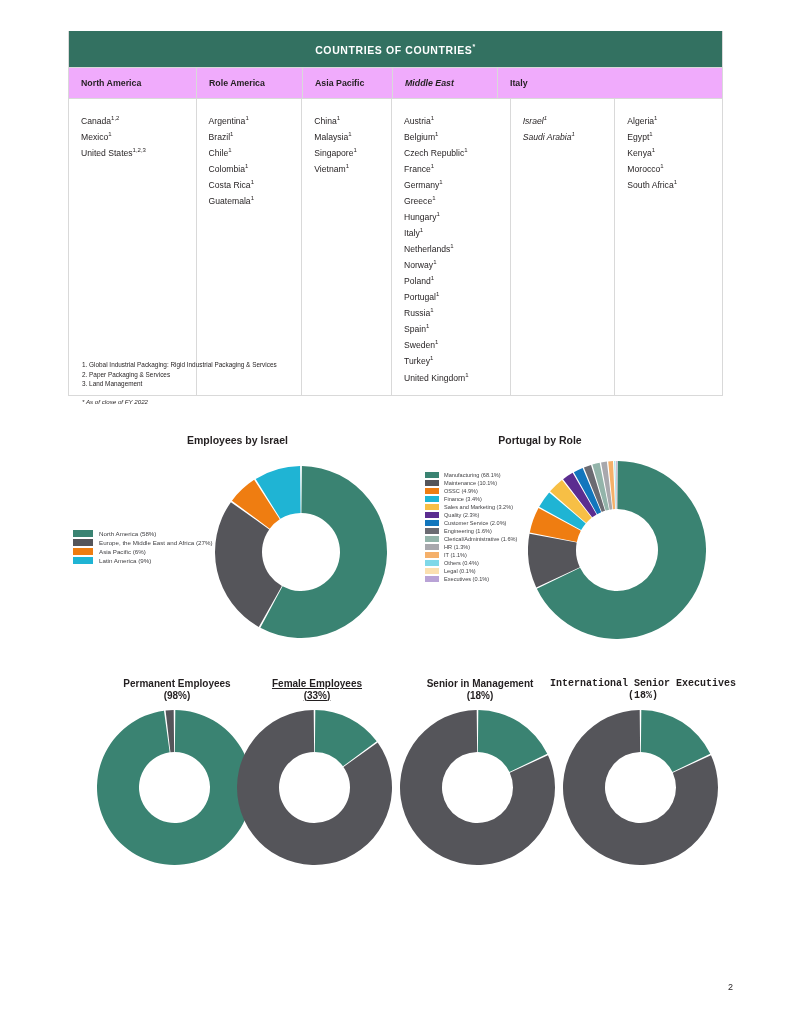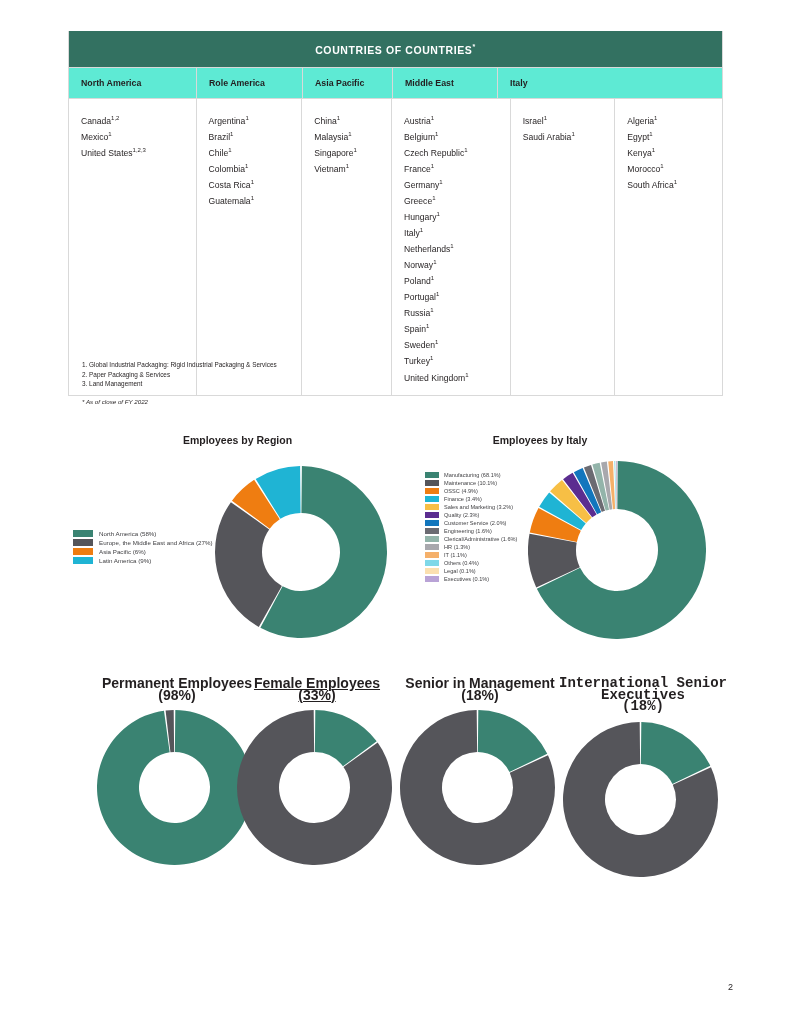--- a/index.html
+++ b/index.html
@@ -32,41 +32,41 @@
     color: #ffffff;
     text-align: center;
     font-size: 10.5px;
     font-weight: bold;
     letter-spacing: 0.6px;
     padding: 12px 0 11px;
   }
   .table-title sup { font-size: 7px; vertical-align: super; }
   .thead, .tbody { display: flex; width: 100%; }
   .thead {
-    background: #5eead4;
+    background: #f0abfc;
     border-top: 1px solid #d9d9d9;
     border-bottom: 1px solid #d9d9d9;
   }
   .th, .td {
     border-right: 1px solid #d9d9d9;
     padding: 10px 0 10px 12px;
   }
   .th:last-child, .td:last-child { border-right: none; }
   .th {
     font-size: 8.8px;
     font-weight: bold;
     color: #231f20;
   }
   .tbody { min-height: 228px; }
   .td { padding-top: 13px; }
   .col-0 { width: 128px; }
   .col-1 { width: 106px; }
   .col-2 { width: 90px; }
   .col-3 { width: 119px; }
-  .col-4 { width: 105px; }
+  .col-4 { width: 105px; font-style: italic; }
   .col-5 { width: 107px; }
   .country {
     font-size: 8.6px;
     line-height: 13.2px;
     color: #231f20;
     white-space: nowrap;
   }
   .country sup { font-size: 6px; vertical-align: super; }
 
   
@@ -132,21 +132,21 @@
   .donut { position: relative; }
   .donut svg { display: block; }
 
   
   .donut-row-2 { position: absolute; left: 0; top: 678px; width: 791px; }
   .mini { position: absolute; width: 190px; text-align: center; }
   .mini-0 { left: 82px; }
   .mini-1 { left: 222px; text-decoration: underline; }
   .mini-2 { left: 385px; }
   .mini-3 { left: 548px; font-family: Liberation Mono, monospace; }
-  .mini .chart-title { font-size: 14px; line-height: 11.5px; }
+  .mini .chart-title { font-size: 10px; line-height: 11.5px; }
   .mini .donut { margin: 9px auto 0; width: 160px; }
 
   
   .page-num {
     position: absolute;
     right: 58px;
     bottom: 32px;
     font-size: 9px;
     color: #231f20;
   }
@@ -223,21 +223,21 @@
   <div class="footnotes">
     <div class="fn">1. Global Industrial Packaging: Rigid Industrial Packaging &amp; Services</div>
     <div class="fn">2. Paper Packaging &amp; Services</div>
     <div class="fn">3. Land Management</div>
     <div class="fn fn-star">* As of close of FY 2022</div>
   </div>
 
   <div class="donut-row-1">
 
     <div class="panel-region">
-      <div class="chart-title">Employees by Region</div>
+      <div class="chart-title">Employees by Israel</div>
       <div class="legend legend-region" id="legend-region">
           <div class="legend-item">
             <span class="swatch" style="background: rgb(58, 131, 114);"></span>
             <span class="legend-label">North America (58%)</span>
           </div>
           <div class="legend-item">
             <span class="swatch" style="background: rgb(85, 85, 90);"></span>
             <span class="legend-label">Europe, the Middle East and Africa (27%)</span>
           </div>
           <div class="legend-item">
@@ -253,21 +253,21 @@
           <svg width="172" height="172" viewBox="0 0 172 172">
             <path d="M 86.90057343399712 0.004715434565952137 A 86 86 0 1 1 45.36063422126136 161.79209687758933 L 67.5705201701069 120.3708346305347 A 39 39 0 1 0 86.40839958053358 47.002138394745025 Z" fill="#3a8372"></path>
             <path d="M 43.782277189097925 160.92438775633633 A 86 86 0 0 1 15.899009567344336 36.18181917852962 L 54.21001596658638 63.408034278635526 A 39 39 0 0 0 66.85475360900952 119.9773386336874 Z" fill="#55555a"></path>
             <path d="M 16.957697133564153 34.724660752957035 A 86 86 0 0 1 39.16104298870768 13.874331156693529 L 64.75907763441396 53.29184785012846 A 39 39 0 0 0 54.69011846754654 62.74722987634098 Z" fill="#ef7d11"></path>
             <path d="M 40.681801587285705 12.909228403129717 A 86 86 0 0 1 85.09942656600282 0.004715434565952137 L 85.5916004194664 47.002138394745025 A 39 39 0 0 0 65.44872397562956 52.85418497351231 Z" fill="#1fb4d4"></path>
           </svg>
         </div>
     </div>
 
     <div class="panel-role">
-      <div class="chart-title" style="width:260px; margin-left:-10px;">Employees by Italy</div>
+      <div class="chart-title" style="width:260px; margin-left:-10px;">Portugal by Role</div>
       <div class="legend legend-role" id="legend-role">
           <div class="legend-item">
             <span class="swatch" style="background: rgb(58, 131, 114);"></span>
             <span class="legend-label">Manufacturing (68.1%)</span>
           </div>
           <div class="legend-item">
             <span class="swatch" style="background: rgb(85, 85, 90);"></span>
             <span class="legend-label">Maintenance (10.1%)</span>
           </div>
           <div class="legend-item">

